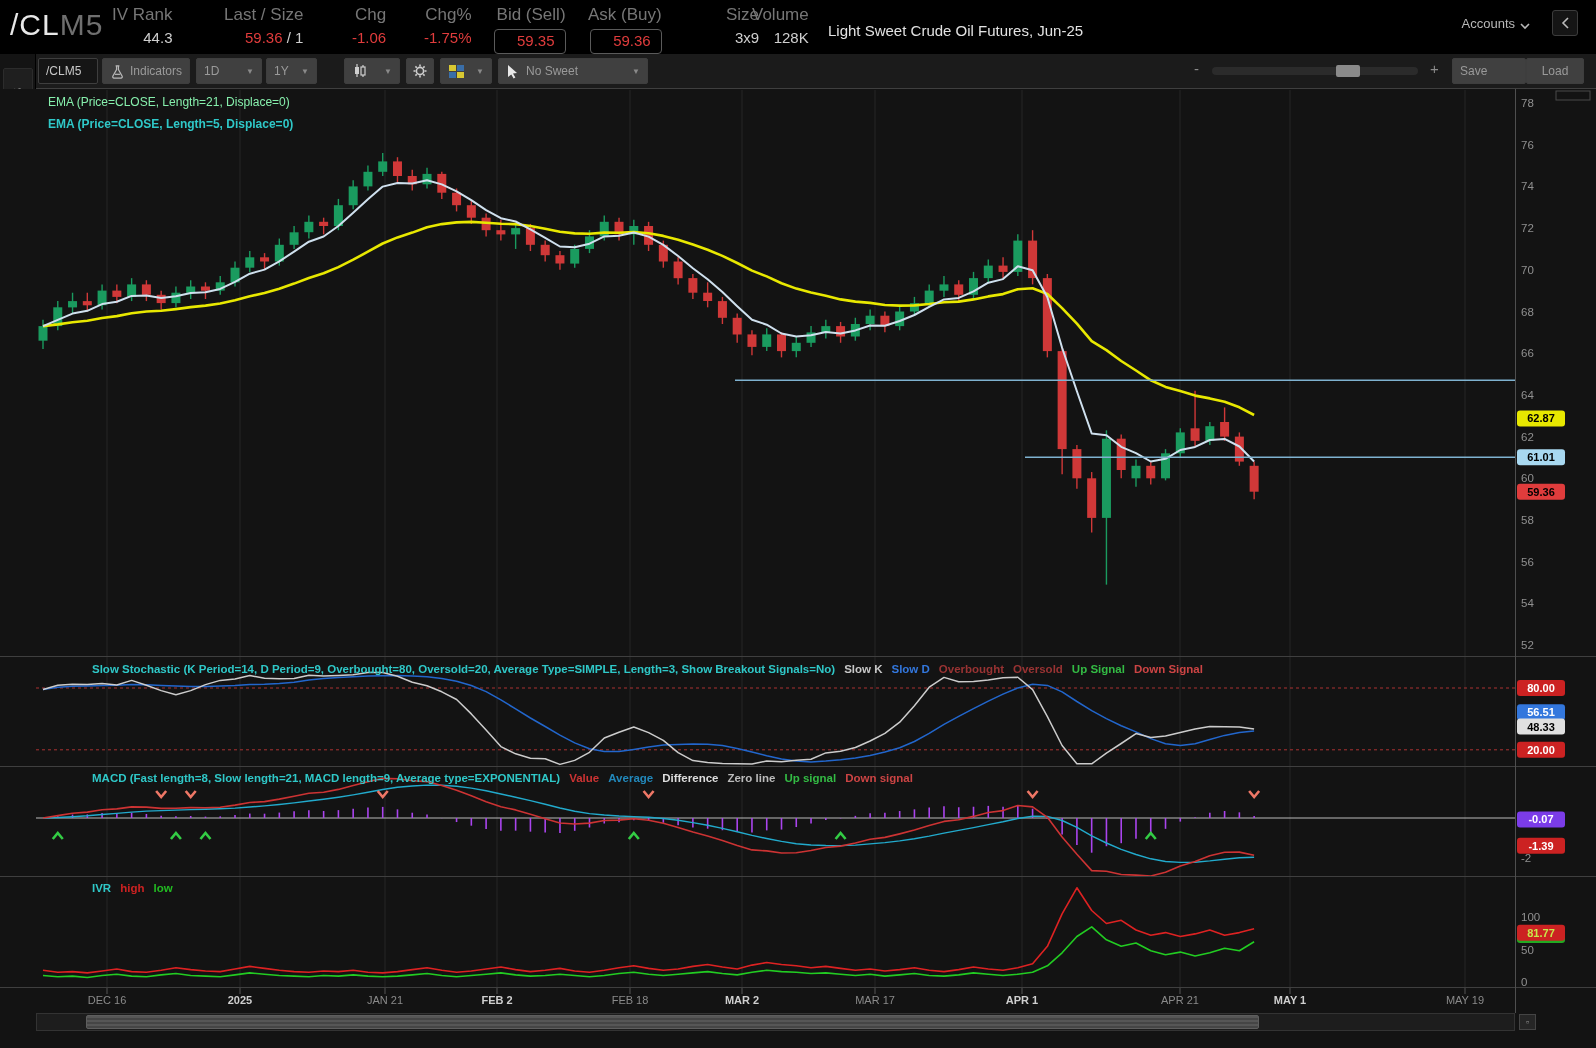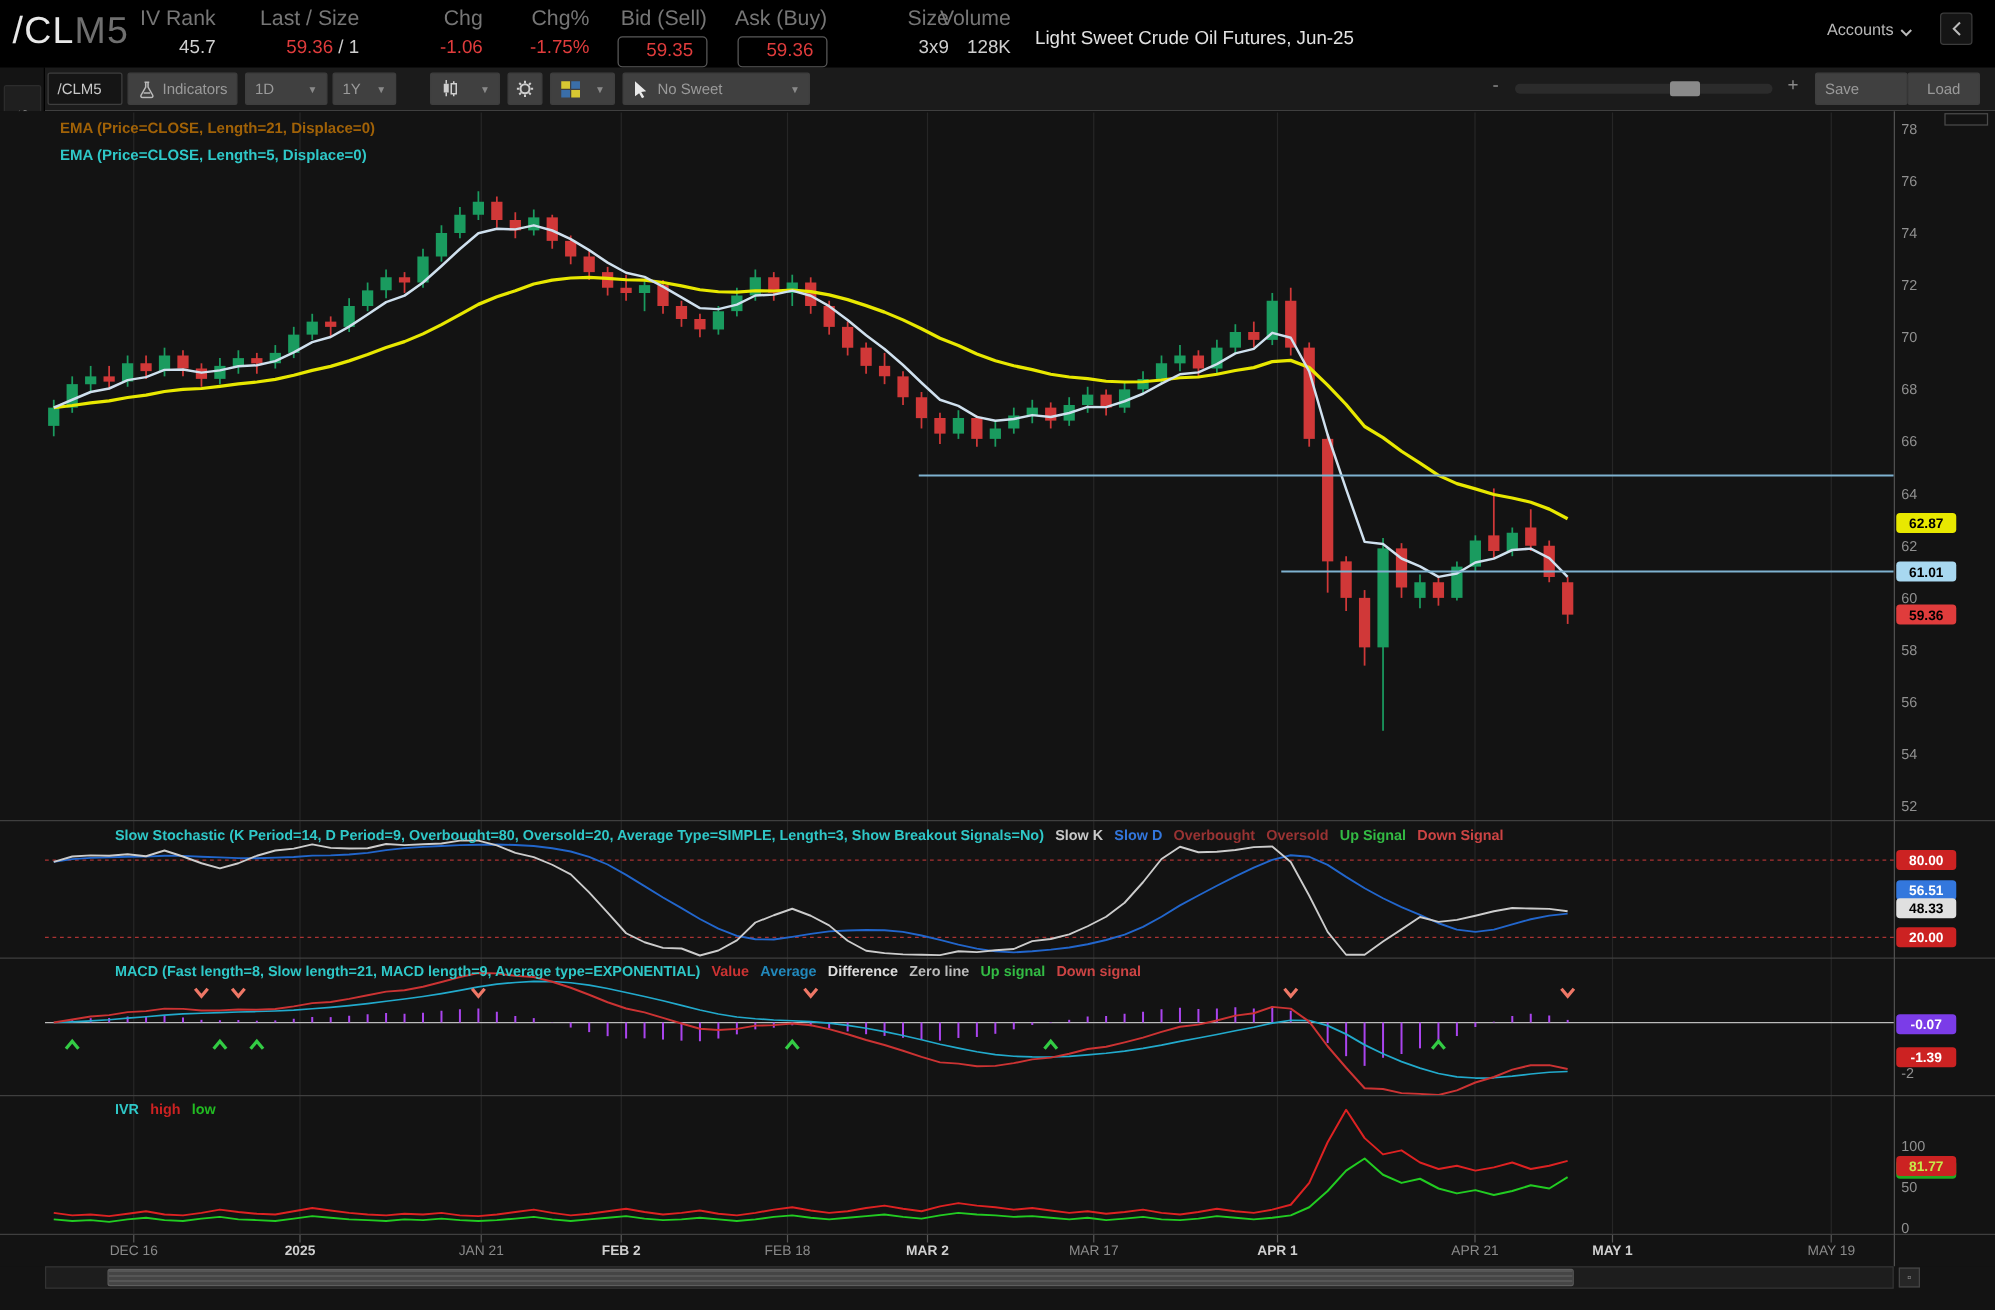--- a/index.html
+++ b/index.html
@@ -61,23 +61,23 @@
 </head>
 <body>
 
 <div id="app">
 
   <div id="hdr">
     <div id="hdr-symbol"><span>/CL</span><span class="dim">M5</span></div>
     <div id="hdr-stats">
         <div class="stat" style="left: 112px;">
           <div class="lbl">IV Rank</div>
-          <div><span class="val">45.7</span></div>
-        </div>
-        <div class="stat" style="left: 208px;">
+          <div><span class="val">44.3</span></div>
+        </div>
+        <div class="stat" style="left: 224px;">
           <div class="lbl">Last / Size</div>
           <div><span class="val red">59.36</span><span class="val"> / 1</span></div>
         </div>
         <div class="stat" style="left: 352px;">
           <div class="lbl">Chg</div>
           <div><span class="val red">-1.06</span></div>
         </div>
         <div class="stat" style="left: 424px;">
           <div class="lbl">Chg%</div>
           <div><span class="val red">-1.75%</span></div>
@@ -610,21 +610,21 @@
         <text x="1521" y="986" fill="#909090" font-size="11.5" font-family="Liberation Sans, sans-serif">0</text>
         <g clip-path="url(#cpI)">
           <polyline points="43.0,975.5 57.8,976.8 72.5,976.1 87.3,977.5 102.1,975.5 116.8,974.2 131.6,976.1 146.4,976.8 161.2,974.9 175.9,973.5 190.7,975.5 205.5,976.1 220.2,976.8 235.0,974.9 249.8,972.9 264.5,974.2 279.3,975.5 294.1,976.1 308.9,976.8 323.6,975.5 338.4,976.1 353.2,974.9 367.9,976.1 382.7,976.8 397.5,976.1 412.3,974.9 427.0,973.5 441.8,975.5 456.6,976.8 471.3,975.5 486.1,974.2 500.9,972.9 515.6,974.9 530.4,976.1 545.2,975.5 559.9,974.2 574.7,975.5 589.5,976.8 604.3,975.5 619.0,973.5 633.8,972.3 648.6,974.2 663.3,975.5 678.1,974.2 692.9,972.9 707.6,971.6 722.4,973.5 737.2,974.9 752.0,972.3 766.7,970.3 781.5,971.6 796.3,972.3 811.0,973.5 825.8,972.9 840.6,974.2 855.4,975.5 870.1,974.2 884.9,976.1 899.7,974.9 914.4,973.5 929.2,975.5 944.0,976.1 958.7,974.9 973.5,972.9 988.3,974.2 1003.0,975.5 1017.8,974.2 1032.6,972.3 1047.4,965.8 1062.1,952.8 1076.9,936.5 1091.7,926.8 1106.4,939.8 1121.2,946.3 1136.0,943.0 1150.8,950.8 1165.5,954.7 1180.3,952.1 1195.1,956.0 1209.8,952.8 1224.6,948.2 1239.4,950.8 1254.1,941.7" fill="none" stroke="#22cc22" stroke-width="1.6" stroke-linejoin="round"></polyline>
           <polyline points="43.0,970.3 57.8,972.3 72.5,971.6 87.3,972.9 102.1,971.0 116.8,969.0 131.6,971.6 146.4,972.3 161.2,970.3 175.9,967.7 190.7,969.6 205.5,971.0 220.2,971.6 235.0,969.0 249.8,966.4 264.5,968.4 279.3,970.3 294.1,971.6 308.9,972.3 323.6,971.0 338.4,971.6 353.2,970.3 367.9,972.3 382.7,972.9 397.5,971.6 412.3,969.6 427.0,967.7 441.8,970.3 456.6,972.3 471.3,971.0 486.1,969.0 500.9,967.0 515.6,969.6 530.4,971.6 545.2,970.3 559.9,968.4 574.7,971.0 589.5,972.3 604.3,970.3 619.0,967.7 633.8,965.8 648.6,968.4 663.3,970.3 678.1,969.0 692.9,966.4 707.6,964.5 722.4,967.0 737.2,969.0 752.0,965.1 766.7,962.5 781.5,964.5 796.3,965.8 811.0,967.7 825.8,966.4 840.6,968.4 855.4,970.3 870.1,969.0 884.9,971.0 899.7,969.6 914.4,967.7 929.2,970.3 944.0,971.6 958.7,969.6 973.5,967.0 988.3,969.0 1003.0,970.3 1017.8,967.7 1032.6,963.8 1047.4,946.3 1062.1,913.8 1076.9,887.8 1091.7,910.5 1106.4,923.5 1121.2,920.3 1136.0,930.0 1150.8,935.2 1165.5,932.6 1180.3,936.5 1195.1,933.9 1209.8,930.0 1224.6,935.2 1239.4,932.6 1254.1,928.7" fill="none" stroke="#dd2222" stroke-width="1.6" stroke-linejoin="round"></polyline>
         </g>
         <rect x="1517" y="928" width="48" height="15" rx="3" fill="#22aa22"></rect>
         <rect x="1517" y="924.8495" width="48" height="16" rx="3" fill="#cc2222"></rect>
         <text x="1541" y="936.8495" fill="#c8e84a" font-size="11" font-weight="bold" text-anchor="middle" font-family="Liberation Sans, sans-serif">81.77</text>
       </svg>
     <div class="legend" id="legend-main" style="left:48px;top:0">
-        <div style="color: #a16207; font-weight: bold; margin: 5px 0px 0px; line-height: 17px;">EMA (Price=CLOSE, Length=21, Displace=0)</div>
+        <div style="color: #86efac; font-weight: normal; margin: 5px 0px 0px; line-height: 17px;">EMA (Price=CLOSE, Length=21, Displace=0)</div>
         <div style="color: rgb(47, 200, 200); font-weight: bold; margin: 5px 0px 0px; line-height: 17px;">EMA (Price=CLOSE, Length=5, Displace=0)</div>
       </div>
     <div class="legend" id="legend-stoch" style="left:48px;top:574px;font-size:11.5px"><span class="t0" style="color: rgb(47, 200, 200);">Slow Stochastic (K Period=14, D Period=9, Overbought=80, Oversold=20, Average Type=SIMPLE, Length=3, Show Breakout Signals=No)</span><span style="color: rgb(200, 200, 200);">Slow K</span><span style="color: rgb(51, 119, 221);">Slow D</span><span style="color: rgb(153, 51, 51);">Overbought</span><span style="color: rgb(153, 51, 51);">Oversold</span><span style="color: rgb(51, 187, 68);">Up Signal</span><span style="color: rgb(204, 68, 68);">Down Signal</span></div>
     <div class="legend" id="legend-macd" style="left:48px;top:683px;font-size:11.5px"><span class="t0" style="color: rgb(47, 200, 200);">MACD (Fast length=8, Slow length=21, MACD length=9, Average type=EXPONENTIAL)</span><span style="color: rgb(204, 51, 51);">Value</span><span style="color: rgb(34, 136, 187);">Average</span><span style="color: rgb(221, 221, 221);">Difference</span><span style="color: rgb(187, 187, 187);">Zero line</span><span style="color: rgb(51, 187, 68);">Up signal</span><span style="color: rgb(204, 68, 68);">Down signal</span></div>
     <div class="legend" id="legend-ivr" style="left:48px;top:793px;font-size:11.5px"><span class="t0" style="color: rgb(47, 200, 200);">IVR</span><span style="color: rgb(204, 34, 34);">high</span><span style="color: rgb(34, 187, 34);">low</span></div>
   </div>
 
   <div id="hscroll">
       <div id="hscroll-thumb"></div>
     </div>

